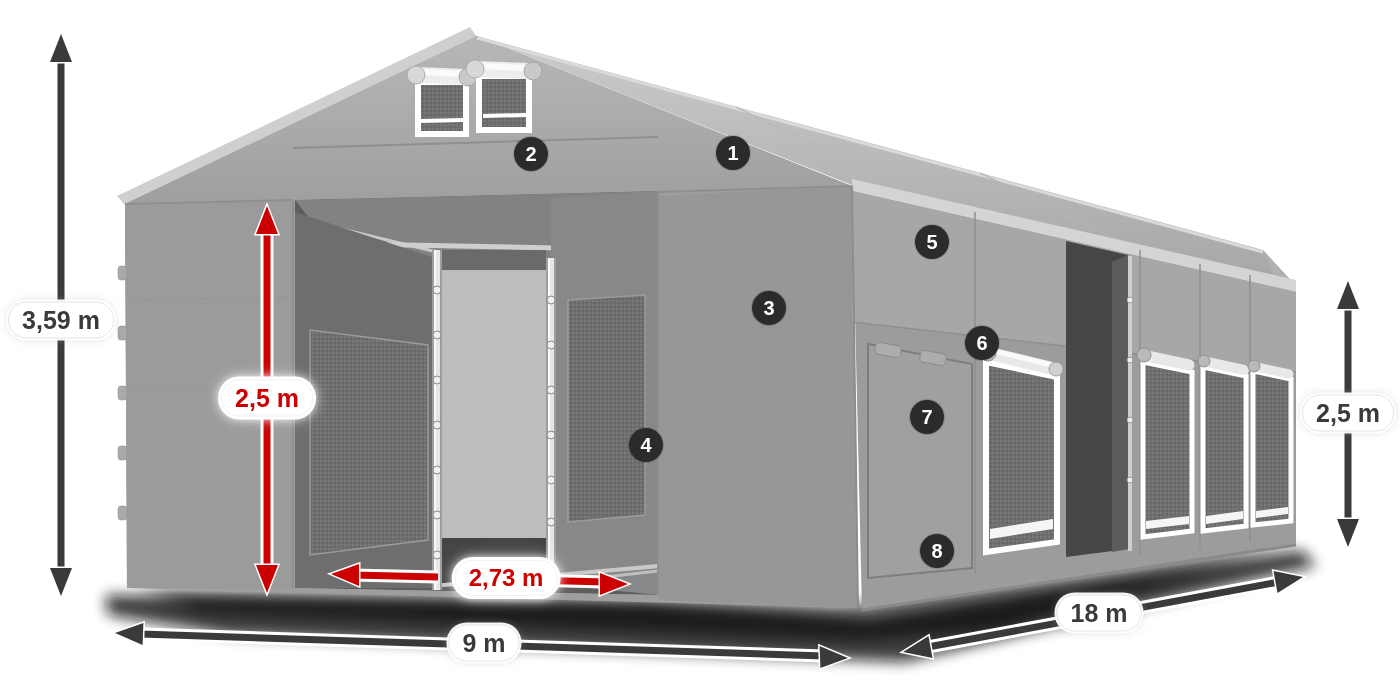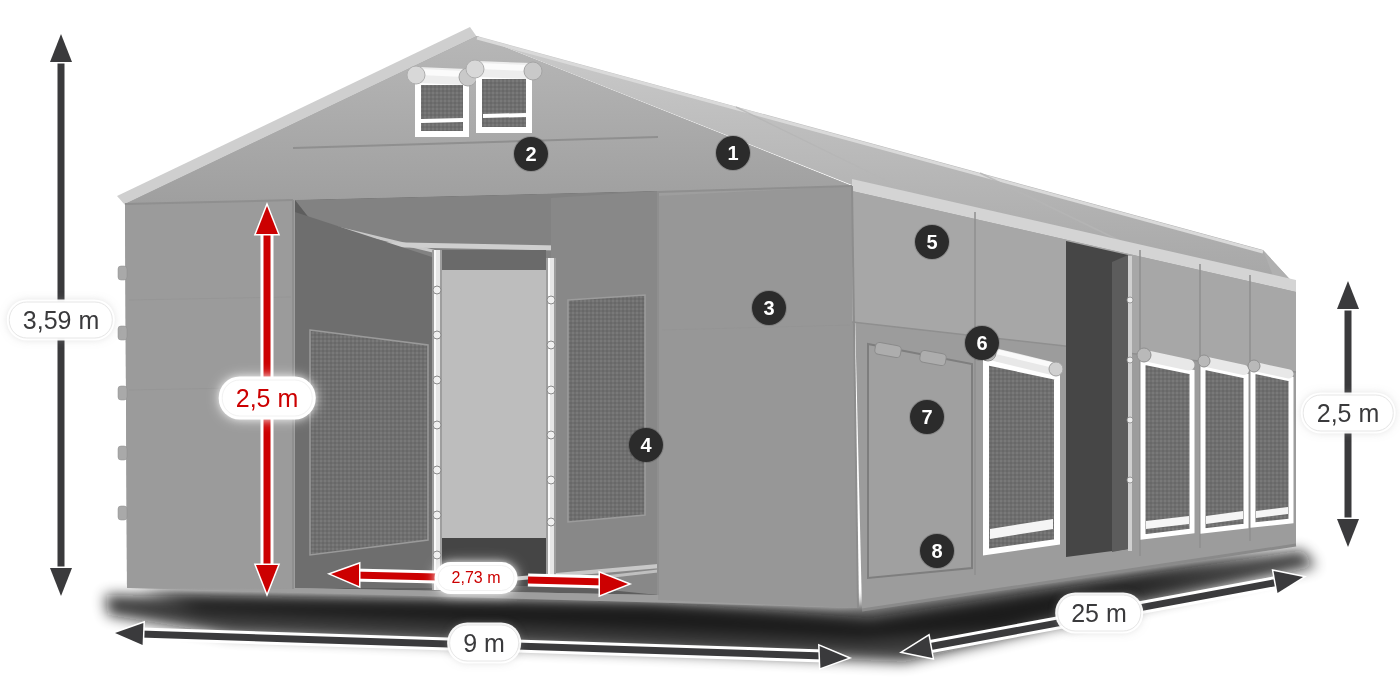--- a/index.html
+++ b/index.html
@@ -10,21 +10,21 @@
   .stage svg { position:absolute; left:0; top:0; }
   .badge {
     position:absolute; width:34px; height:34px; margin:-17px 0 0 -17px;
     border-radius:50%; background:#2b2b2b; color:#ffffff;
     font-weight:bold; font-size:20px; line-height:34px; text-align:center;
     box-shadow:0 0 0 1px rgba(0,0,0,.15);
   }
   .dim-pill {
     position:absolute; transform:translate(-50%,-50%);
     background:#ffffff; border:1px solid #e6e6e6; border-radius:18px;
-    padding:3px 13px; font-weight:normal; font-size:25px; color:#3a3a3c;
+    padding:3px 13px; font-weight:bold; font-size:25px; color:#3a3a3c;
     white-space:nowrap;
     box-shadow:0 0 0 2px rgba(255,255,255,.95), 0 0 8px rgba(170,170,170,.5);
   }
   .dim-pill.red {
     color:#cc0001; border-color:#f2f2f2;
     box-shadow:0 0 0 3px #ffffff, 0 0 10px #ffffff, 0 0 16px #ffffff;
   }
 </style>
 </head>
 <body>
@@ -267,23 +267,23 @@
     <g>
       <line x1="1348" y1="302" x2="1348" y2="526" stroke="#ffffff" stroke-width="13"></line>
       <line x1="1348" y1="302" x2="1348" y2="526" stroke="#3a3a3c" stroke-width="7"></line>
       <polygon points="1348,281 1337,309 1359,309" fill="#3a3a3c" stroke="#ffffff" stroke-width="3" style="paint-order:stroke"></polygon>
       <polygon points="1348,547 1337,519 1359,519" fill="#3a3a3c" stroke="#ffffff" stroke-width="3" style="paint-order:stroke"></polygon>
     </g>
   </svg>
 
   <div class="dim-pill" style="left:61px; top:320px;">3,59 m</div>
   <div class="dim-pill red" style="left:267px; top:398px;">2,5 m</div>
-  <div class="dim-pill red" style="left:476px; top:578px; font-size:16px;">2,73 m</div>
+  <div class="dim-pill red" style="left:506px; top:578px; font-size:24px;">2,73 m</div>
   <div class="dim-pill" style="left:484px; top:643px;">9 m</div>
-  <div class="dim-pill" style="left:1099px; top:613px;">25 m</div>
+  <div class="dim-pill" style="left:1099px; top:613px;">18 m</div>
   <div class="dim-pill" style="left:1348px; top:413px;">2,5 m</div>
 
   <div class="badge" style="left:733px; top:153px;">1</div>
   <div class="badge" style="left:531px; top:154px;">2</div>
   <div class="badge" style="left:769px; top:308px;">3</div>
   <div class="badge" style="left:646px; top:445px;">4</div>
   <div class="badge" style="left:932px; top:242px;">5</div>
   <div class="badge" style="left:982px; top:343px;">6</div>
   <div class="badge" style="left:927px; top:417px;">7</div>
   <div class="badge" style="left:937px; top:551px;">8</div>

